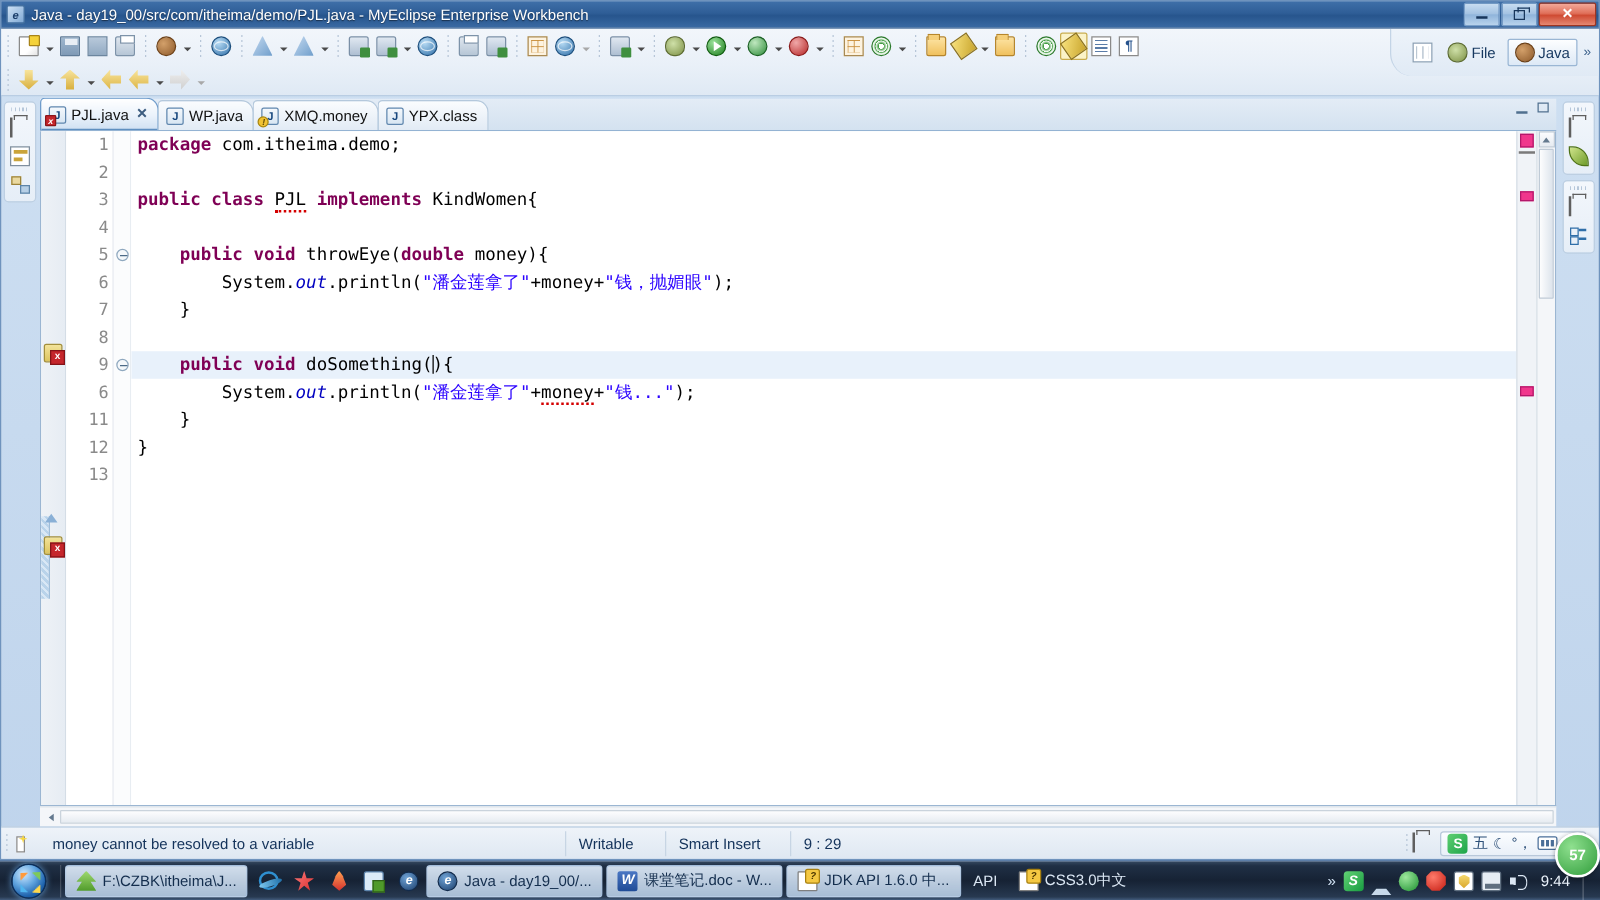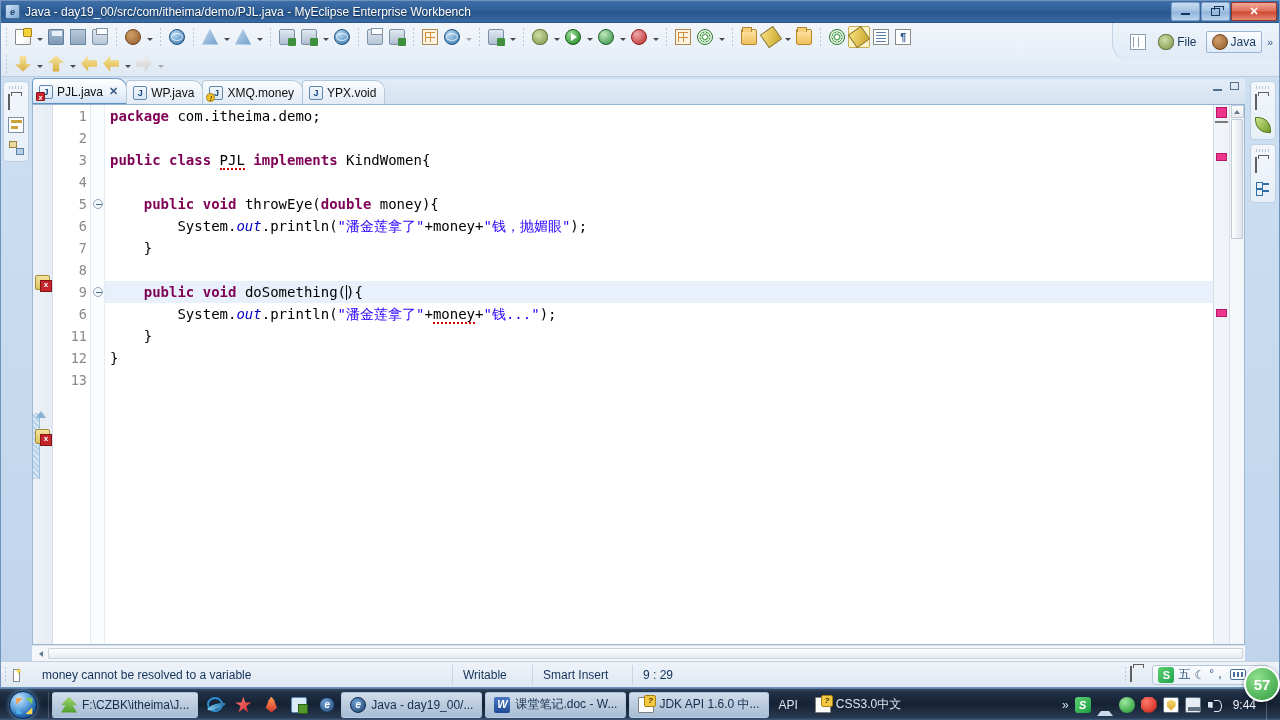--- a/index.html
+++ b/index.html
@@ -439,21 +439,21 @@
   .ic-vol::before{content:"";position:absolute;left:1px;top:5px;width:5px;height:6px;background:#dbe7f4;
     clip-path:polygon(0 0,60% 0,100% -40%,100% 140%,60% 100%,0 100%);}
   .ic-vol::after{content:"";position:absolute;left:7px;top:3px;width:7px;height:10px;
     border:1.5px solid #dbe7f4;border-left:none;border-radius:0 50% 50% 0;}
   .tray-time{color:#eaf2fb;font-size:12px;padding:0 4px;}
   .tray-show{width:8px;height:32px;border-left:1px solid rgba(255,255,255,.25);}
 
   .pct-badge{
     position:absolute;right:0;bottom:18px;width:36px;height:36px;border-radius:50%;
     background:radial-gradient(circle at 35% 30%,#8fe08f,#2f9c3a);
-    border:2px solid #fff;color:#fff;font-size:15px;font-weight:bold;
+    border:2px solid #fff;color:#fff;font-size:12px;font-weight:bold;
     display:flex;align-items:center;justify-content:center;
     box-shadow:0 1px 4px rgba(0,0,0,.4);
   }
 </style>
 </head>
 <body>
 
 <div id="app-window">
 
   <div class="titlebar">
@@ -678,21 +678,21 @@
           <span>WP.java</span>
         </div>
 
         <div class="tab">
           <span class="tab-ico">J<i class="tab-badge warn">!</i></span>
           <span>XMQ.money</span>
         </div>
 
         <div class="tab">
           <span class="tab-ico">J</span>
-          <span>YPX.void</span>
+          <span>YPX.class</span>
         </div>
 
         <div class="tab-minmax">
           <span class="tmm">
               <i class="m1"></i>
             </span>
           <span class="tmm">
               <i class="m2"></i>
             </span>
         </div>

